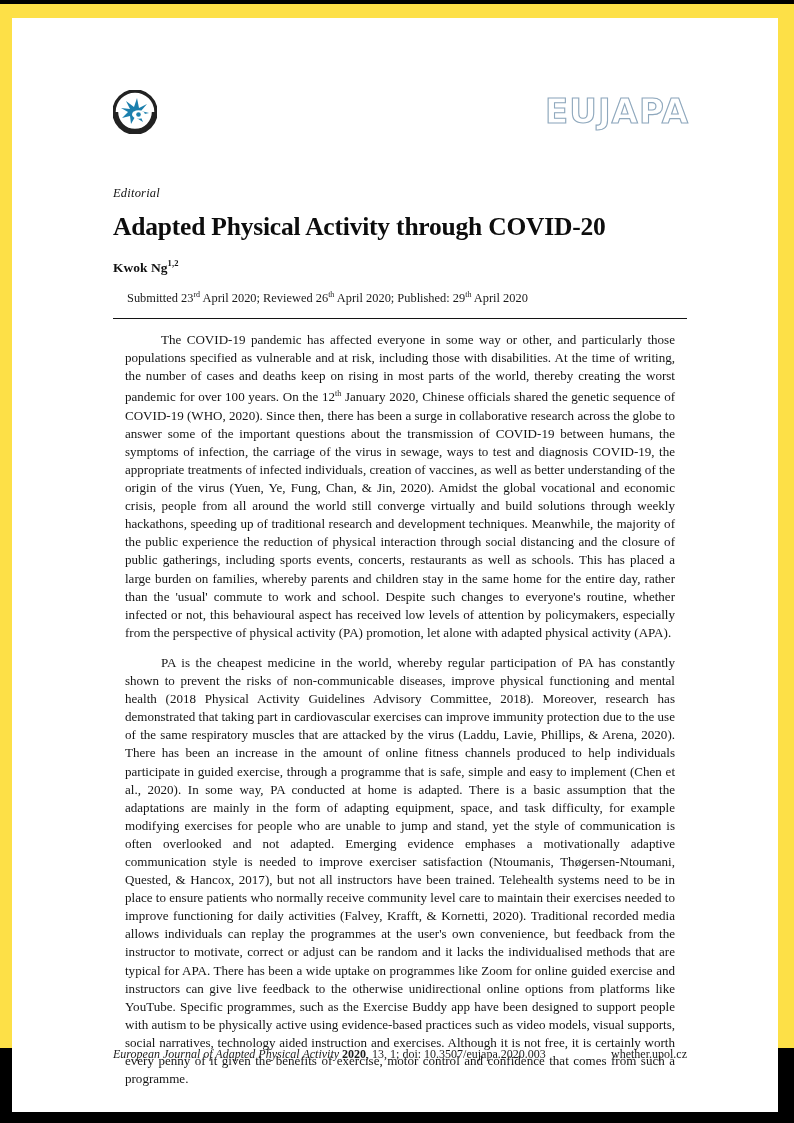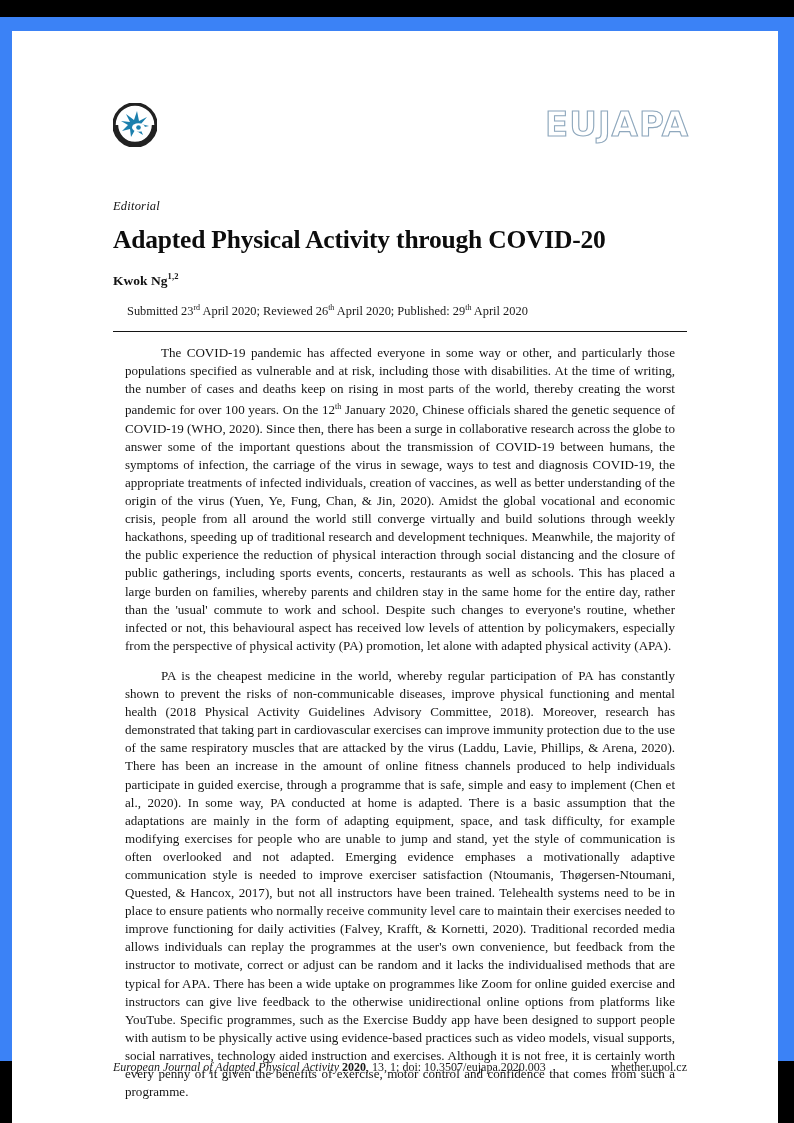--- a/index.html
+++ b/index.html
@@ -10,24 +10,24 @@
   body {
     width: 794px;
     height: 1123px;
     overflow: hidden;
     font-family: "Liberation Serif", "DejaVu Serif", serif;
   }
 
   
   .scan-frame {
     position: absolute;
-    left: 0; top: 17px;
+    left: 0; top: 4px;
     width: 794px;
     height: 1044px;
-    background: #3b82f6;
+    background: #fde047;
   }
 
   .page {
     position: absolute;
     left: 12px;
     top: 14px;
     width: 766px;
     height: 1094px;
     background: #ffffff;
     box-shadow: 0 0 0 0 transparent;

